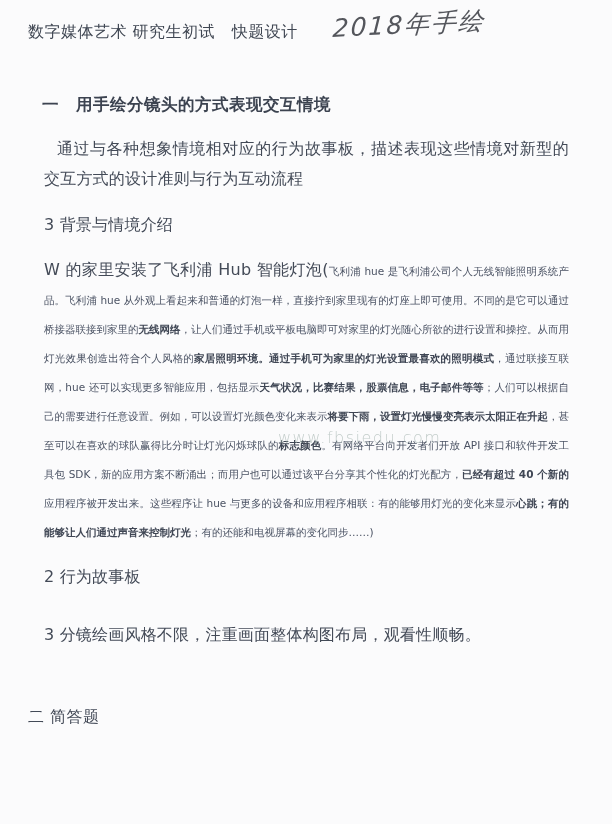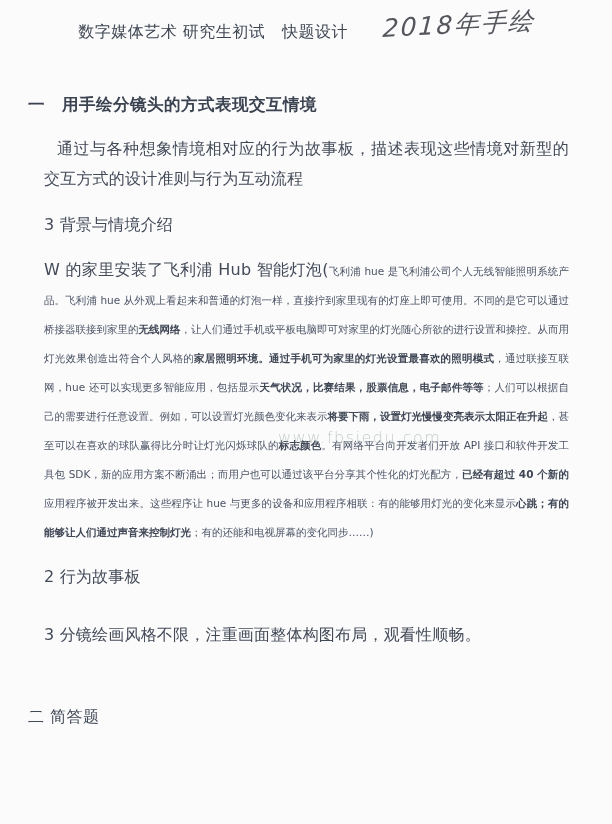--- a/index.html
+++ b/index.html
@@ -8,34 +8,34 @@
     width:612px;height:824px;
     margin:0 auto;
     background:#fbfbfc;
     overflow:hidden;
     font-family:"DejaVu Sans","Liberation Sans",sans-serif;
     color:#434a57;
     box-sizing:border-box;
     padding:20px 27px 0 28px;
   }
   .header-row{
-    display:flex;align-items:flex-start;gap:34px;height:34px;justify-content:center;
+    display:flex;align-items:flex-start;gap:34px;height:34px;
   }
   .course-title{
     font-size:16px;line-height:24px;color:#3f4652;white-space:pre;letter-spacing:.5px;
   }
   .handwritten{
     font-size:25px;line-height:26px;color:#54565c;
     font-style:italic;
     transform:rotate(-3deg) skewX(-6deg);
     transform-origin:left bottom;
     margin-top:-4px;letter-spacing:2px;white-space:pre;
   }
   .h1{
-    margin:38px 0 0;font-size:16.5px;line-height:26px;font-weight:700;color:#3c4350;white-space:pre;letter-spacing:.5px;
+    margin:38px 14px 0;font-size:16.5px;line-height:26px;font-weight:700;color:#3c4350;white-space:pre;letter-spacing:.5px;
   }
   p{margin:16px;}
   .para{font-size:16px;line-height:30px;letter-spacing:.2px;}
   .just{text-align:justify;}
   .indent{text-indent:13px;}
   .mixed{line-height:28px;text-align:justify;}
   .lead{font-size:16px;}
   .small-note{font-size:10.5px;color:#4a5263;letter-spacing:0;}
   .seg-bold{font-weight:700;color:#3f4654;}
   .item2-title{margin-top:8px;}

